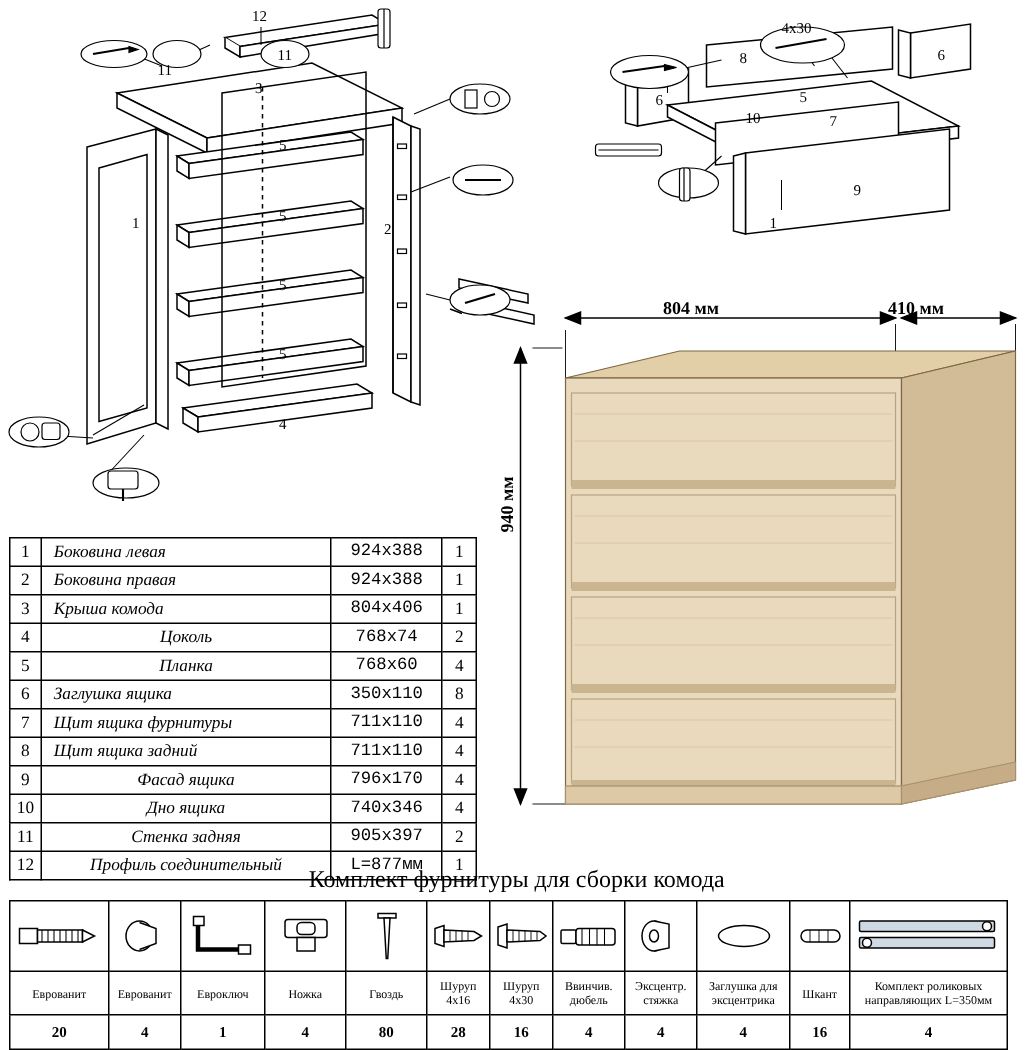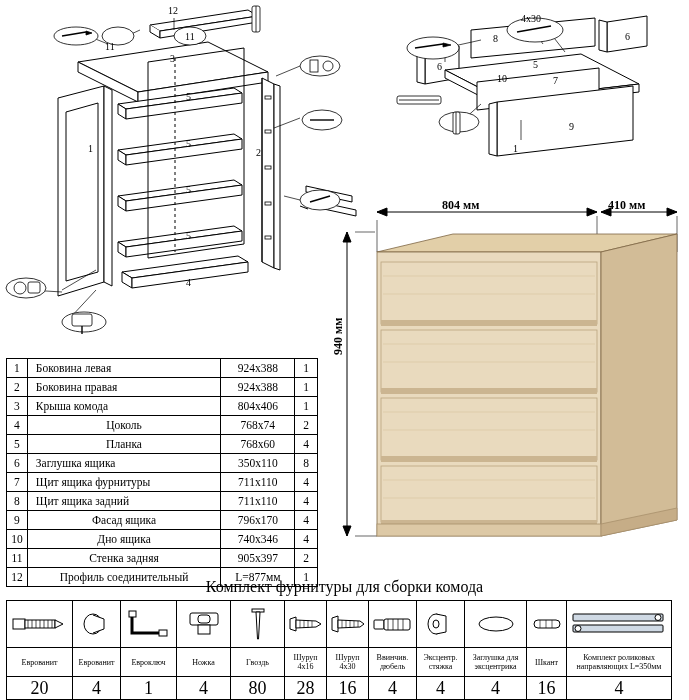--- a/index.html
+++ b/index.html
@@ -21,22 +21,22 @@
     border-collapse:collapse;
     font-size:11.5px;
   }
   #parts-table td{
     border:1px solid #000;
     padding:1px 2px;
     height:16px;
     line-height:14px;
   }
   #parts-table td.num{width:16px;text-align:center;}
-  #parts-table td.name{width:186px;text-align:center;}
-  #parts-table td.size{width:70px;text-align:center;}
+  #parts-table td.name{width:186px;text-align:center;font-style:italic;}
+  #parts-table td.size{width:70px;text-align:center;font-family:Liberation Mono, monospace;}
   #parts-table td.qty{width:18px;text-align:center;}
   #parts-table td.name.left{text-align:left;padding-left:8px;}
 
   
   #hw-title{
     position:absolute;left:0;top:578px;width:689px;text-align:center;
     font-size:16px;
   }
 
   
@@ -47,26 +47,26 @@
     table-layout:fixed;
   }
   #hw-table td{
     border:1px solid #000;
     text-align:center;
     vertical-align:middle;
     padding:0;
   }
   #hw-table tr.icons td{height:46px;}
   #hw-table tr.labels td{height:26px;font-size:8px;line-height:9px;padding:1px;}
-  #hw-table tr.counts td{height:22px;font-size:18px;font-weight:normal;}
+  #hw-table tr.counts td{height:22px;font-size:10px;font-weight:bold;}
 
   
   .dim{position:absolute;font-size:12px;font-weight:bold;}
   #dim-width{left:442px;top:198px;}
-  #dim-depth{left:608px;top:198px;}
+  #dim-depth{left:592px;top:198px;}
   #dim-height{left:331px;top:355px;transform:rotate(-90deg);transform-origin:left top;}
 
   .cellimg{display:block;margin:0 auto;}
 </style>
 </head>
 <body>
 
 <div class="page">
 
   <svg class="abs" style="left:0;top:0;" width="360" height="350" viewBox="0 0 360 350">

